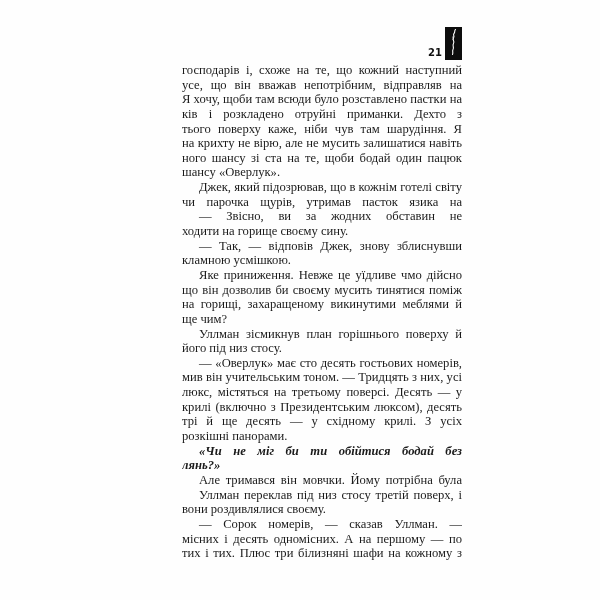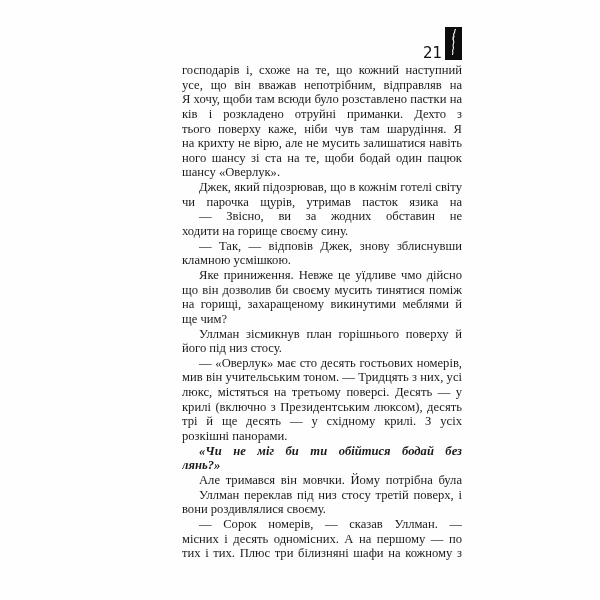--- a/index.html
+++ b/index.html
@@ -20,22 +20,22 @@
   .header {
     position: absolute;
     top: 27px;
     right: 138px;
     display: flex;
     align-items: flex-end;
     gap: 3px;
   }
   .pagenum {
     font-family: "DejaVu Sans", sans-serif;
-    font-weight: normal;
-    font-size: 15px;
+    font-weight: bold;
+    font-size: 10px;
     line-height: 10px;
     color: #111111;
     padding-bottom: 2px;
   }
   .ornament {
     display: block;
     width: 17px;
     height: 33px;
   }
   .textblock {

